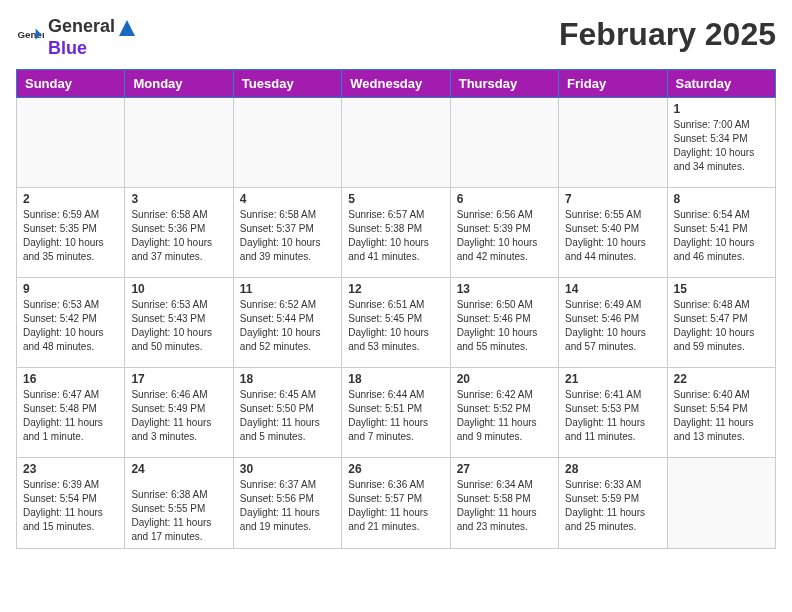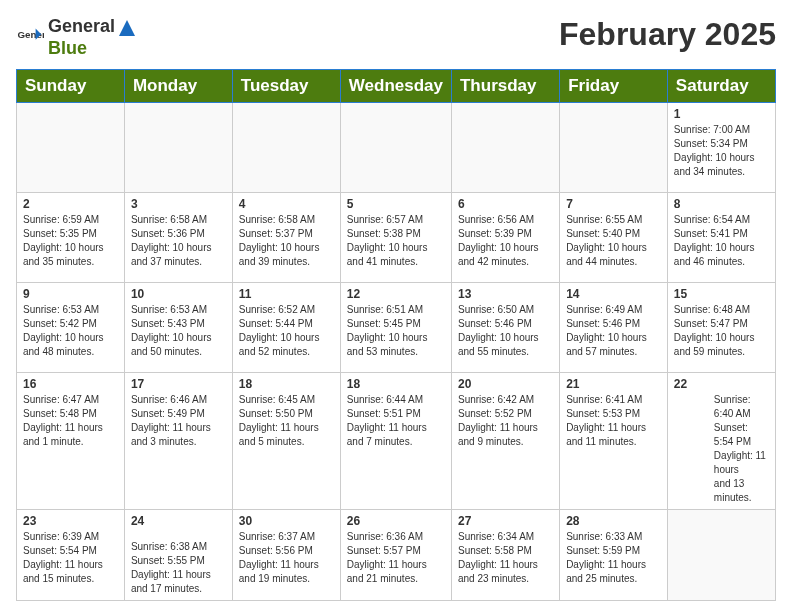--- a/index.html
+++ b/index.html
@@ -36,25 +36,25 @@
     .location {
       font-size: 14px;
       color: #555;
     }
     .calendar {
       width: 100%;
       border-collapse: collapse;
       border: 1px solid #ccc;
     }
     .calendar th {
-      background-color: #4d7c0f;
+      background-color: #a21caf;
       color: white;
       text-align: left;
       padding: 6px 8px;
-      font-size: 17px;
+      font-size: 13px;
       border: 1px solid #2a7dd1;
     }
     .calendar td {
       width: calc(100% / 7);
       vertical-align: top;
       border: 1px solid #ccc;
       padding: 4px 6px;
       height: 90px;
       background: #fff;
     }
@@ -80,21 +80,21 @@
 <div class="header">
   <div class="logo">
     <svg class="logo-icon" viewBox="0 0 40 40" xmlns="http://www.w3.org/2000/svg">
       <text x="2" y="22" font-size="14" font-weight="bold" fill="#333">General</text>
       <path d="M28 8 L36 16 L28 24 Z" fill="#1a6bbf"></path>
     </svg>
     <div>
       <span style="font-size:18px;font-weight:bold;color:#333;">General</span><svg width="20" height="20" viewBox="0 0 20 20" style="vertical-align:middle;margin:0 2px;">
           <polygon points="10,2 18,18 2,18" fill="#1a6bbf"></polygon>
         </svg><br>
-      <span style="font-size:18px;font-weight:bold;color:#4d7c0f;">Blue</span>
+      <span style="font-size:18px;font-weight:bold;color:#6d28d9;">Blue</span>
     </div>
   </div>
   <div class="title-block">
     <div class="month-year">February 2025</div>
   </div>
 </div>
 
 <table class="calendar">
   <thead>
     <tr>
@@ -263,21 +263,21 @@
         </td>
         <td>
           <span class="day-number">21</span>
           <div class="day-info" style="white-space: pre-line;">Sunrise: 6:41 AM
 Sunset: 5:53 PM
 Daylight: 11 hours
 and 11 minutes.</div>
         </td>
         <td>
           <span class="day-number">22</span>
-          <div class="day-info" style="white-space: pre-line; margin-left: 40px;">Sunrise: 6:40 AM
+          <div class="day-info" style="white-space: pre-line;">Sunrise: 6:40 AM
 Sunset: 5:54 PM
 Daylight: 11 hours
 and 13 minutes.</div>
         </td>
       </tr>
       <tr>
         <td>
           <span class="day-number">23</span>
           <div class="day-info" style="white-space: pre-line;">Sunrise: 6:39 AM
 Sunset: 5:54 PM

